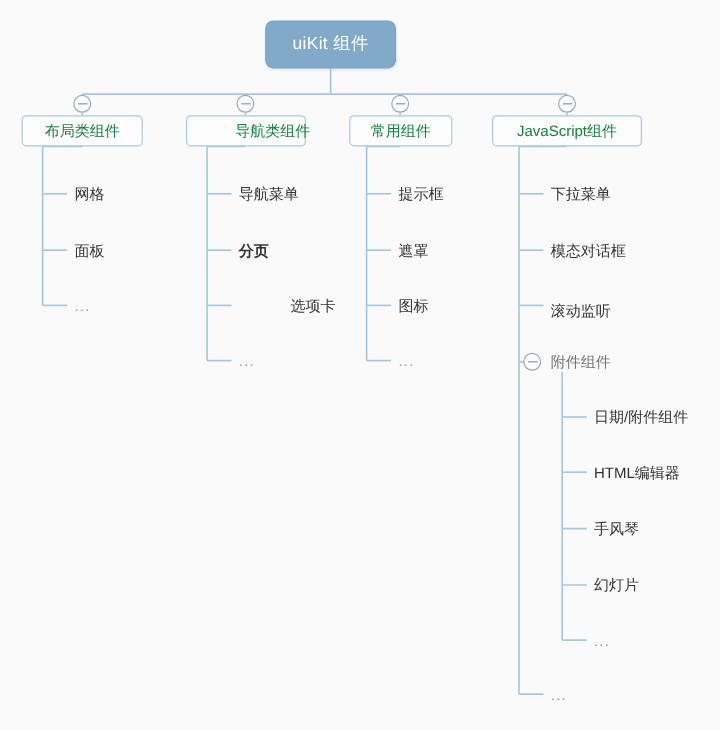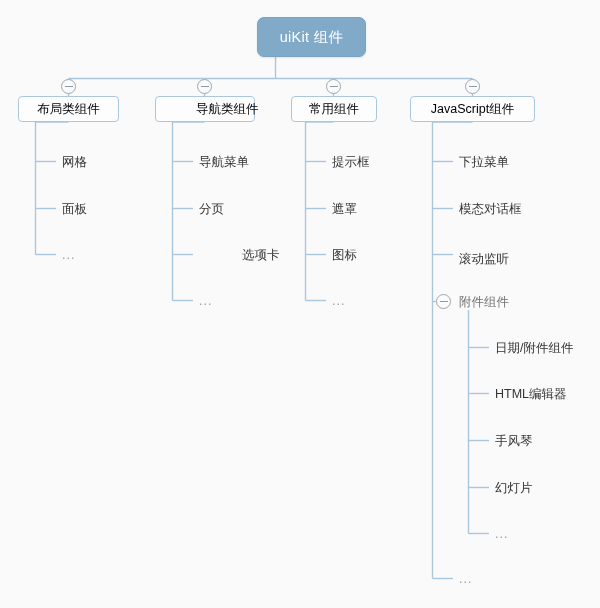--- a/index.html
+++ b/index.html
@@ -53,29 +53,28 @@
     height: 40px;
     background: #81aac8;
     border: 1px solid #7aa3c2;
     border-radius: 7px;
     color: #ffffff;
     font-size: 14.5px;
     line-height: 38px;
     text-align: center;
     letter-spacing: .3px;
     box-shadow: 0 1px 2px rgba(90,130,160,.18);
-    margin-left: 36px;
   }
 
   .cat-node {
     height: 26px;
     background: #fdfdfd;
     border: 1px solid #a9c8e0;
     border-radius: 4px;
-    color: #000000;
+    color: #15803d;
     font-size: 12.5px;
     line-height: 24px;
     text-align: center;
   }
   .cat-1 { left: 18px;  top: 96px; width: 101px; }
   .cat-2 { left: 155px; top: 96px; width: 100px; padding-left: 40px; }
   .cat-3 { left: 291px; top: 96px; width: 86px;  }
   .cat-4 { left: 410px; top: 96px; width: 125px; }
 
   
@@ -192,21 +191,21 @@
   <div class="node cat-node cat-1">布局类组件</div>
   <div class="node cat-node cat-2">导航类组件</div>
   <div class="node cat-node cat-4">JavaScript组件</div>
   <div class="node cat-node cat-3">常用组件</div>
 
   <div class="leaf" style="left:62px;  top:155px;">网格</div>
   <div class="leaf" style="left:62px;  top:202px;">面板</div>
   <div class="leaf dots" style="left:62px;  top:248px;">...</div>
 
   <div class="leaf" style="left:199px; top:155px;">导航菜单</div>
-  <div class="leaf" style="left:199px; top:202px;">分页</div>
+  <div class="leaf" style="left:199px; top:202px;font-weight:bold;">分页</div>
   <div class="leaf" style="left:199px; top:248px;margin-left:43px;">选项卡</div>
   <div class="leaf dots" style="left:199px; top:294px;">...</div>
 
   <div class="leaf" style="left:332px; top:155px;">提示框</div>
   <div class="leaf" style="left:332px; top:202px;">遮罩</div>
   <div class="leaf" style="left:332px; top:248px;">图标</div>
   <div class="leaf dots" style="left:332px; top:294px;">...</div>
 
   <div class="leaf" style="left:459px; top:155px;">下拉菜单</div>
   <div class="leaf" style="left:459px; top:202px;">模态对话框</div>

